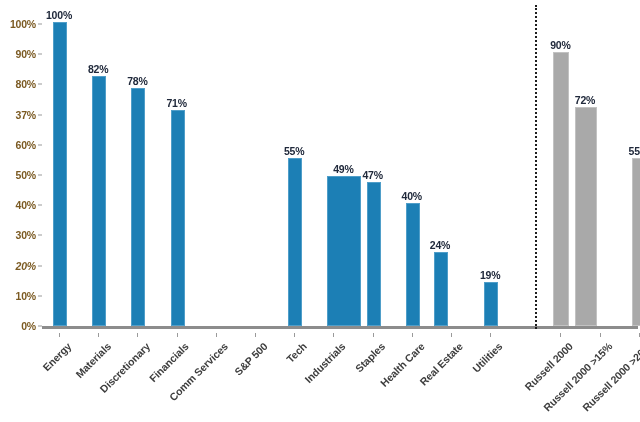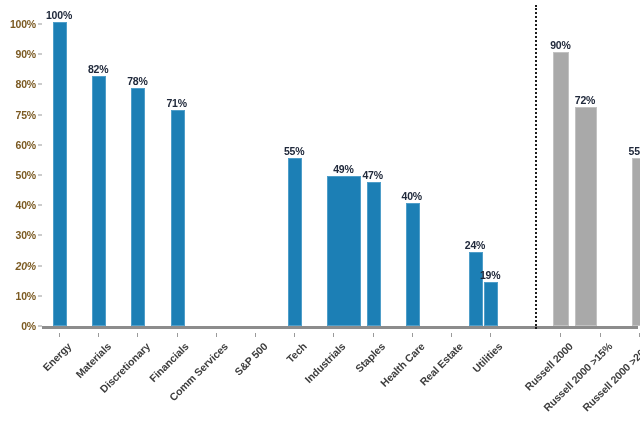--- a/index.html
+++ b/index.html
@@ -144,21 +144,21 @@
       <div class="y-tick-label" style="top: 265.6px; font-style: italic;">20%</div>
       <div class="y-tick-mark" style="top: 265.6px;"></div>
       <div class="y-tick-label" style="top: 235.4px;">30%</div>
       <div class="y-tick-mark" style="top: 235.4px;"></div>
       <div class="y-tick-label" style="top: 205.2px;">40%</div>
       <div class="y-tick-mark" style="top: 205.2px;"></div>
       <div class="y-tick-label" style="top: 175px;">50%</div>
       <div class="y-tick-mark" style="top: 175px;"></div>
       <div class="y-tick-label" style="top: 144.8px;">60%</div>
       <div class="y-tick-mark" style="top: 144.8px;"></div>
-      <div class="y-tick-label" style="top: 114.6px;">75%</div>
+      <div class="y-tick-label" style="top: 114.6px;">37%</div>
       <div class="y-tick-mark" style="top: 114.6px;"></div>
       <div class="y-tick-label" style="top: 84.4px;">80%</div>
       <div class="y-tick-mark" style="top: 84.4px;"></div>
       <div class="y-tick-label" style="top: 54.2px;">90%</div>
       <div class="y-tick-mark" style="top: 54.2px;"></div>
       <div class="y-tick-label" style="top: 24px;">100%</div>
       <div class="y-tick-mark" style="top: 24px;"></div>
     </div>
 
   <div class="plot">
@@ -229,21 +229,21 @@
         <div class="x-label-inner">Staples</div>
       </div>
       <div class="bar blue" style="left: 363.8px; width: 12px; height: 120.8px; top: 205.2px; bottom: auto;">
         <div class="bar-rect" style="background: rgb(28, 127, 181);"></div>
         <div class="bar-value">40%</div>
       </div>
       <div class="x-tick-mark" style="left: 369.8px;"></div>
       <div class="x-label-wrap" style="left: 375.8px;">
         <div class="x-label-inner">Health Care</div>
       </div>
-      <div class="bar blue" style="left: 427px; width: 12px; height: 72.48px; top: 253.52px; bottom: auto;">
+      <div class="bar blue" style="left: 392px; width: 12px; height: 72.48px; top: 253.52px; bottom: auto;">
         <div class="bar-rect" style="background: rgb(28, 127, 181);"></div>
         <div class="bar-value">24%</div>
       </div>
       <div class="x-tick-mark" style="left: 409px;"></div>
       <div class="x-label-wrap" style="left: 415px;">
         <div class="x-label-inner">Real Estate</div>
       </div>
       <div class="bar blue" style="left: 442.2px; width: 12px; height: 42.28px; top: 283.72px; bottom: auto;">
         <div class="bar-rect" style="background: rgb(28, 127, 181);"></div>
         <div class="bar-value">19%</div>

